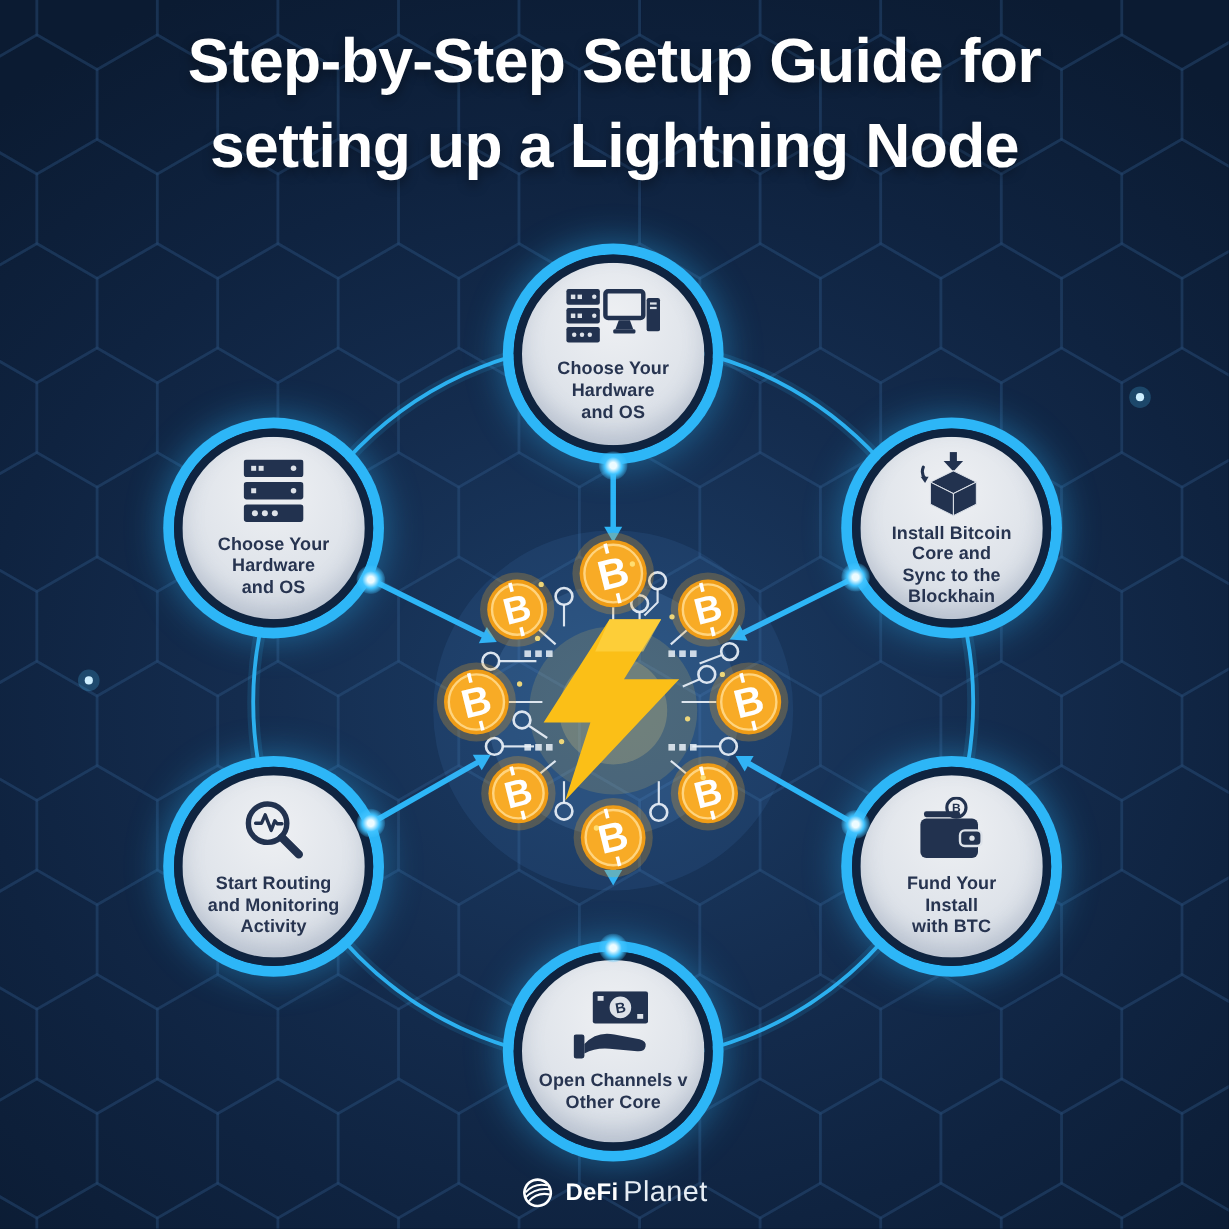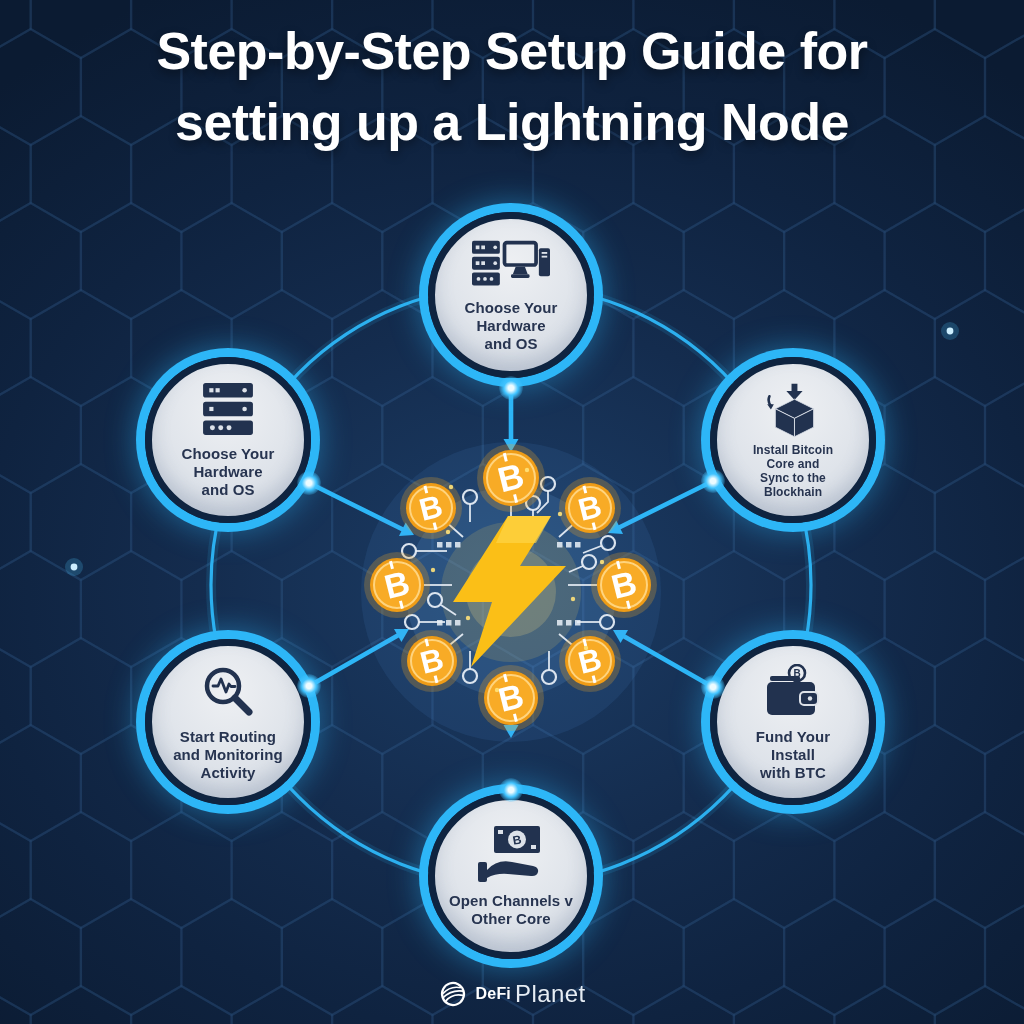--- a/index.html
+++ b/index.html
@@ -20,32 +20,32 @@
     background:radial-gradient(circle at 50% 30%, #eef0f3 0%, #dde2e9 62%, #c9d1dc 100%);
     border:7px solid #0f2440;
     box-shadow:0 0 0 9px #2db6f7, 0 0 30px 10px rgba(45,182,247,.42), inset 0 -10px 18px rgba(90,110,140,.22);
     display:flex;flex-direction:column;align-items:center;justify-content:center;text-align:center;
   }
   .node .icon{display:block;margin:2px 0 8px 0;color:#22324f;line-height:0;}
   .node .label{
     font-size:15px;font-weight:bold;line-height:1.22;color:#273450;
     white-space:pre-line;letter-spacing:.1px;
   }
-  .node--tall .label{font-size:12px;line-height:1.18;}
+  .node--tall .label{font-size:15px;line-height:1.18;}
   .node--tall .icon{margin-bottom:4px;}
   .gdot{
     position:absolute;width:24px;height:24px;border-radius:50%;pointer-events:none;
     background:radial-gradient(circle,#ecfbff 0 16%,#40c3ff 42%,rgba(64,195,255,.30) 66%,rgba(64,195,255,0) 74%);
   }
   .logo{
     position:absolute;left:0;bottom:16px;width:100%;
     display:flex;align-items:center;justify-content:center;gap:9px;color:#fff;
   }
   .logo .logo-icon{line-height:0;}
-  .logo-bold{font-size:16px;font-weight:bold;letter-spacing:.2px;}
+  .logo-bold{font-size:20px;font-weight:bold;letter-spacing:.2px;}
   .logo-light{font-size:24px;font-weight:normal;color:#e6edf4;margin-left:-5px;letter-spacing:.4px;}
 </style>
 </head>
 <body>
 
 <div class="stage">
 
   <svg id="scene" viewBox="0 0 1024 1024">
       <g>
         <polygon points="-69.8,-145 -19.5,-116 -19.5,-58 -69.8,-29 -120,-58 -120,-116" fill="none" stroke="#3a6694" stroke-width="2.4" opacity="0.18"></polygon>

